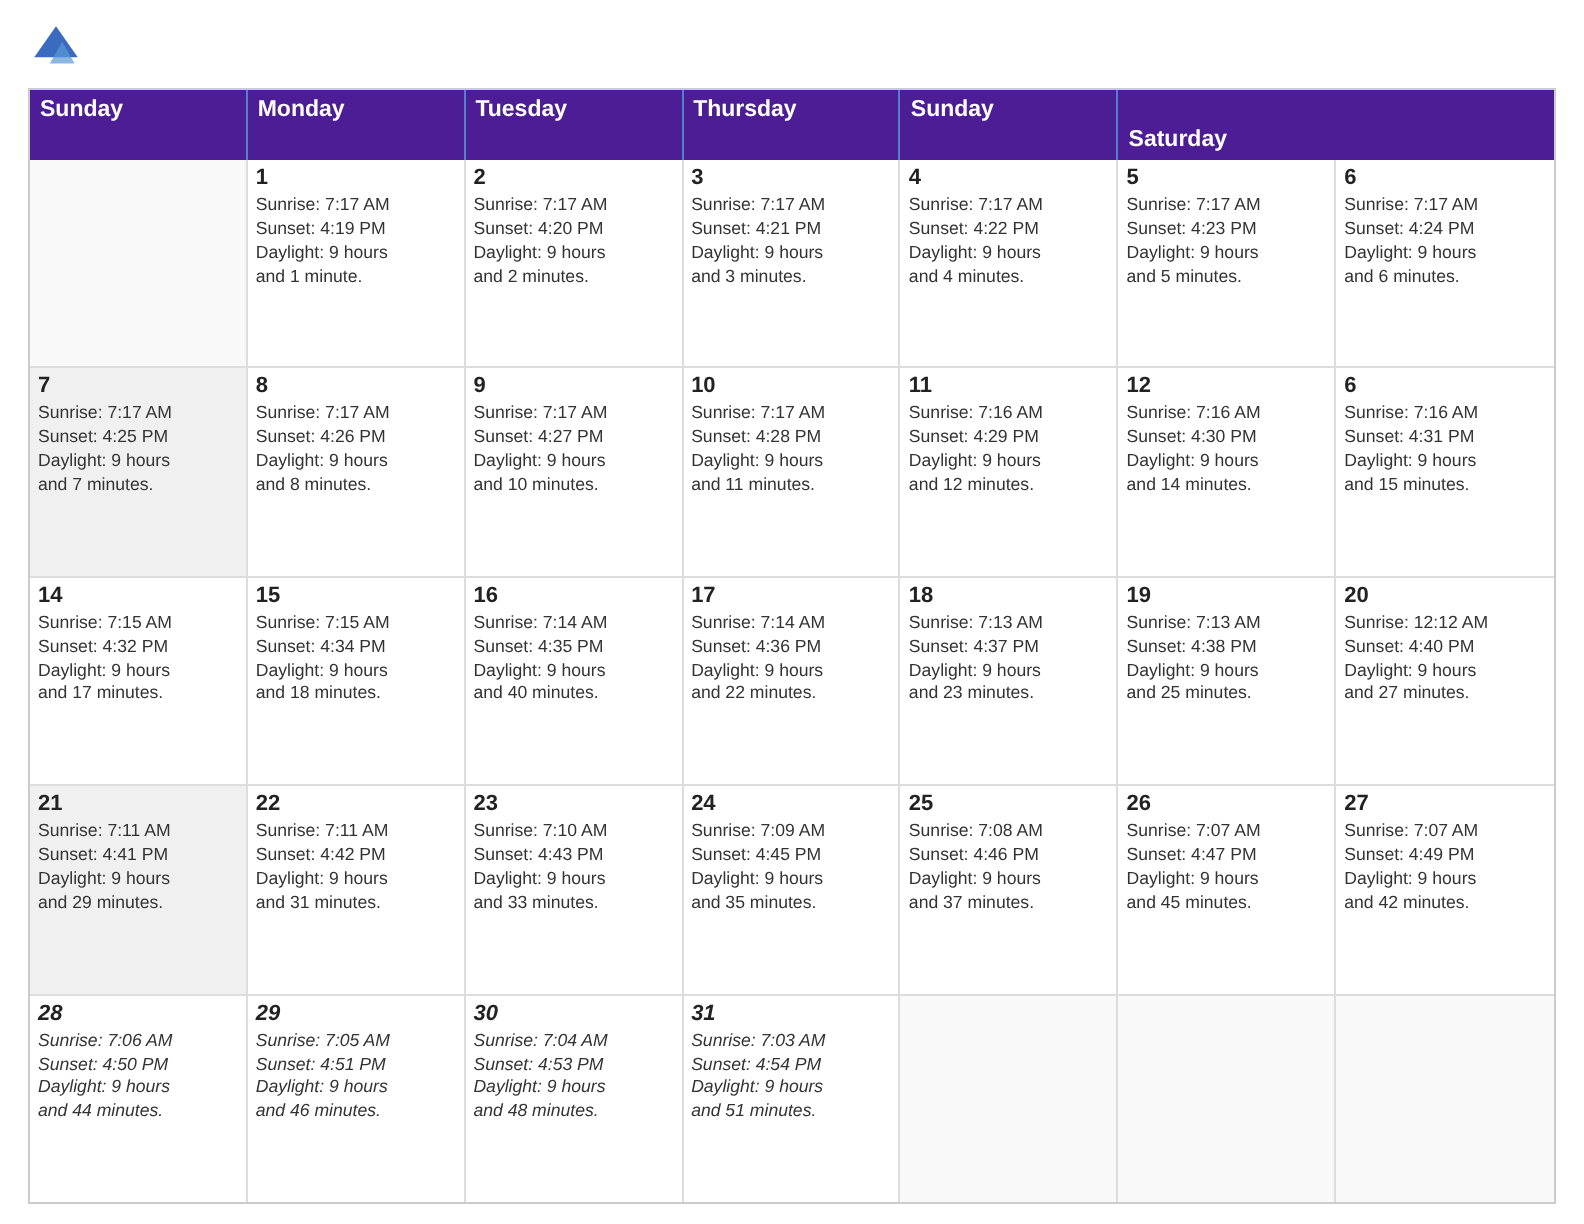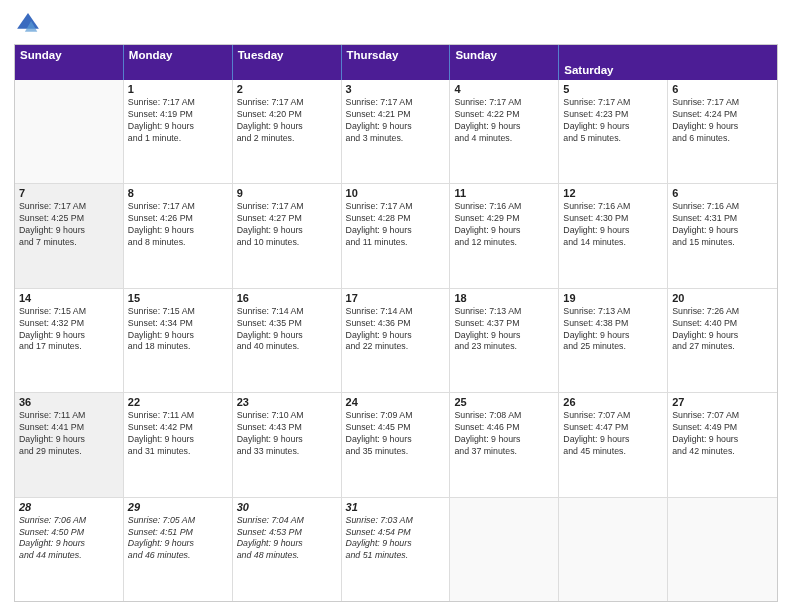--- a/index.html
+++ b/index.html
@@ -270,29 +270,29 @@
           </div>
           <div class="cal-cell">
             <div class="day-num">19</div>
             <div class="cell-line">Sunrise: 7:13 AM</div>
             <div class="cell-line">Sunset: 4:38 PM</div>
             <div class="cell-line">Daylight: 9 hours</div>
             <div class="cell-line">and 25 minutes.</div>
           </div>
           <div class="cal-cell">
             <div class="day-num">20</div>
-            <div class="cell-line">Sunrise: 7:26 AM</div>
+            <div class="cell-line">Sunrise: 12:12 AM</div>
             <div class="cell-line">Sunset: 4:40 PM</div>
             <div class="cell-line">Daylight: 9 hours</div>
             <div class="cell-line">and 27 minutes.</div>
           </div>
         </div>
         <div class="cal-row">
           <div class="cal-cell shaded">
-            <div class="day-num">36</div>
+            <div class="day-num">21</div>
             <div class="cell-line">Sunrise: 7:11 AM</div>
             <div class="cell-line">Sunset: 4:41 PM</div>
             <div class="cell-line">Daylight: 9 hours</div>
             <div class="cell-line">and 29 minutes.</div>
           </div>
           <div class="cal-cell">
             <div class="day-num">22</div>
             <div class="cell-line">Sunrise: 7:11 AM</div>
             <div class="cell-line">Sunset: 4:42 PM</div>
             <div class="cell-line">Daylight: 9 hours</div>

